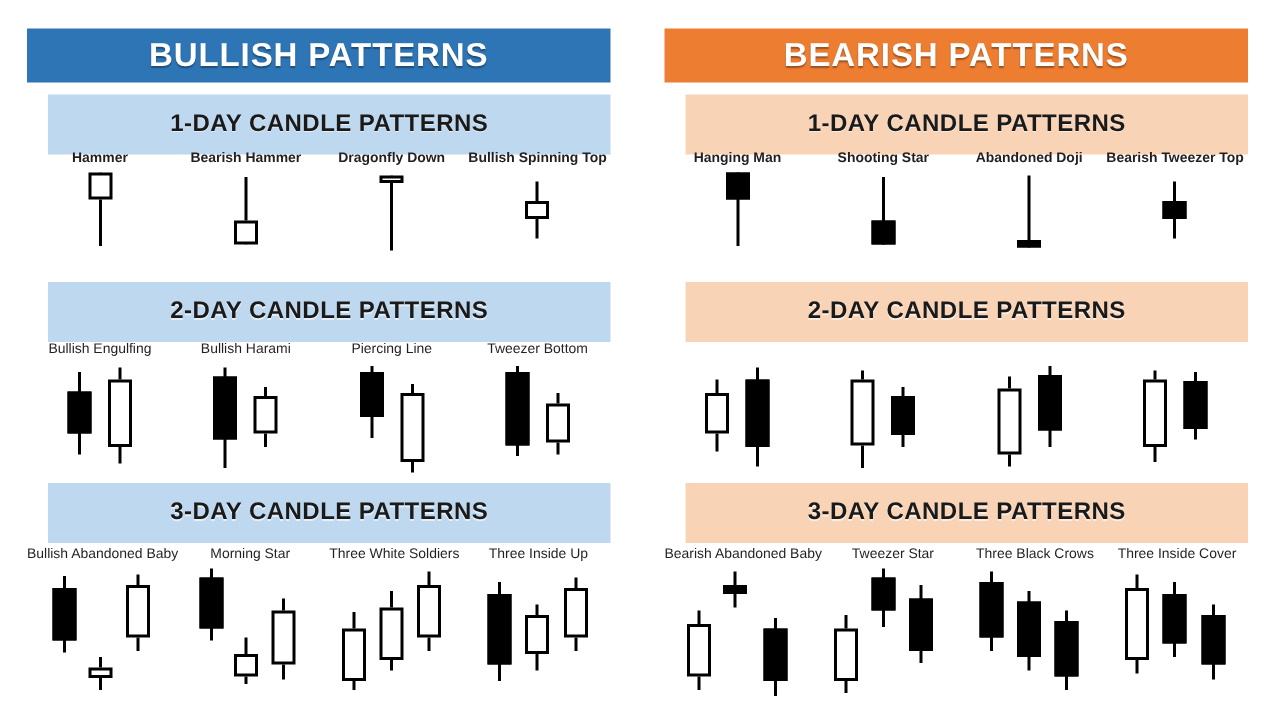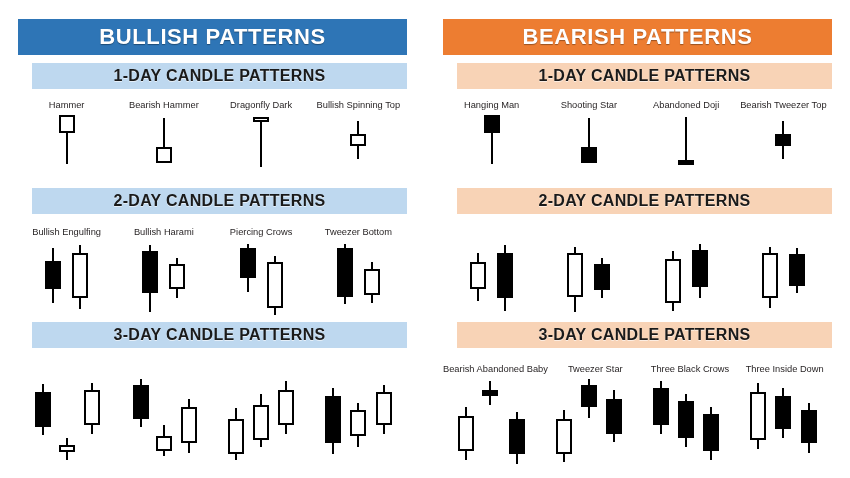--- a/index.html
+++ b/index.html
@@ -18,36 +18,36 @@
   .inner{position:absolute;left:18px;right:18px;top:0;bottom:0;}
 
   
   .main-banner{
     position:absolute;left:0;right:0;top:19px;height:36px;
     display:flex;align-items:center;justify-content:center;
     color:#ffffff;font-size:22px;font-weight:bold;letter-spacing:.6px;
     text-shadow:0 1px 1px rgba(0,0,0,.35);
   }
   .sec-banner{
-    position:absolute;left:1px;right:0;height:26px;
+    position:absolute;left:1px;right:0;height:40px;
     display:flex;align-items:center;justify-content:center;
     color:#1a1a1a;font-size:16px;font-weight:bold;letter-spacing:.3px;
     text-shadow:0 1px 0 rgba(255,255,255,.6);
     margin-left:13px;
   }
   .sec-banner.b1{top:63px;}
   .sec-banner.b2{top:188px;}
   .sec-banner.b3{top:322px;}
 
   
   .labels{
     position:absolute;left:0;right:0;height:14px;
     display:flex;
   }
-  .labels.l1{top:100px;}
+  .labels.l1{top:100px;font-weight:bold;}
   .labels.l2{top:227px;}
   .labels.l3{top:364px;}
   .labels span{
     flex:1 1 0;text-align:center;
     font-size:9.3px;color:#231f20;white-space:nowrap;
   }
 
   
   .prow{position:absolute;left:0;right:0;display:flex;}
   .prow.r1{top:114px;height:72px;}
@@ -80,21 +80,21 @@
       <div class="main-banner" style="background: rgb(46, 117, 182);">
         <span>BULLISH PATTERNS</span>
       </div>
 
       <div class="sec-banner b1" style="background: rgb(190, 216, 239);">
         <span>1-DAY CANDLE PATTERNS</span>
       </div>
       <div class="labels l1">
         <span>Hammer</span>
         <span>Bearish Hammer</span>
-        <span>Dragonfly Dark</span>
+        <span>Dragonfly Down</span>
         <span>Bullish Spinning Top</span>
       </div>
       <div class="prow r1">
         <div class="cell">
             <div class="stage">
               <div class="cdl" style="left: 50%; top: 0px; bottom: 0px; width: 22px; margin-left: -11px;">
                 <div class="wick" style="top: 2%; height: 68%;"></div>
                 <div class="body hollow" style="top: 2%; height: 24%; width: 16px;"></div>
               </div>
             </div>
@@ -124,21 +124,21 @@
             </div>
           </div>
       </div>
 
       <div class="sec-banner b2" style="background: rgb(190, 216, 239);">
         <span>2-DAY CANDLE PATTERNS</span>
       </div>
       <div class="labels l2">
         <span>Bullish Engulfing</span>
         <span>Bullish Harami</span>
-        <span>Piercing Crows</span>
+        <span>Piercing Line</span>
         <span>Tweezer Bottom</span>
       </div>
       <div class="prow r2">
         <div class="cell">
             <div class="stage">
               <div class="cdl" style="left: 36%; top: 0px; bottom: 0px; width: 22px; margin-left: -11px;">
                 <div class="wick" style="top: 8%; height: 70%;"></div>
                 <div class="body filled" style="top: 24%; height: 36%; width: 16px;"></div>
               </div>
               <div class="cdl" style="left: 64%; top: 0px; bottom: 0px; width: 22px; margin-left: -11px;">
@@ -180,20 +180,26 @@
               <div class="cdl" style="left: 64%; top: 0px; bottom: 0px; width: 22px; margin-left: -11px;">
                 <div class="wick" style="top: 26%; height: 52%;"></div>
                 <div class="body hollow" style="top: 34%; height: 34%; width: 16px;"></div>
               </div>
             </div>
           </div>
       </div>
 
       <div class="sec-banner b3" style="background: rgb(190, 216, 239);">
         <span>3-DAY CANDLE PATTERNS</span>
+      </div>
+      <div class="labels l3">
+        <span>Bullish Abandoned Baby</span>
+        <span>Morning Star</span>
+        <span>Three White Soldiers</span>
+        <span>Three Inside Up</span>
       </div>
       <div class="prow r3">
         <div class="cell">
             <div class="stage">
               <div class="cdl" style="left: 26%; top: 0px; bottom: 0px; width: 22px; margin-left: -11px;">
                 <div class="wick" style="top: 5%; height: 56%;"></div>
                 <div class="body filled" style="top: 14%; height: 38%; width: 16px;"></div>
               </div>
               <div class="cdl" style="left: 50%; top: 0px; bottom: 0px; width: 22px; margin-left: -11px;">
                 <div class="wick" style="top: 64%; height: 24%;"></div>
@@ -361,21 +367,21 @@
           </div>
       </div>
 
       <div class="sec-banner b3" style="background: rgb(248, 211, 182);">
         <span>3-DAY CANDLE PATTERNS</span>
       </div>
       <div class="labels l3">
         <span>Bearish Abandoned Baby</span>
         <span>Tweezer Star</span>
         <span>Three Black Crows</span>
-        <span>Three Inside Down</span>
+        <span>Three Inside Cover</span>
       </div>
       <div class="prow r3">
         <div class="cell">
             <div class="stage">
               <div class="cdl" style="left: 24%; top: 0px; bottom: 0px; width: 22px; margin-left: -11px;">
                 <div class="wick" style="top: 30%; height: 58%;"></div>
                 <div class="body hollow" style="top: 40%; height: 38%; width: 16px;"></div>
               </div>
               <div class="cdl" style="left: 48%; top: 0px; bottom: 0px; width: 22px; margin-left: -11px;">
                 <div class="wick" style="top: 2%; height: 26%;"></div>

